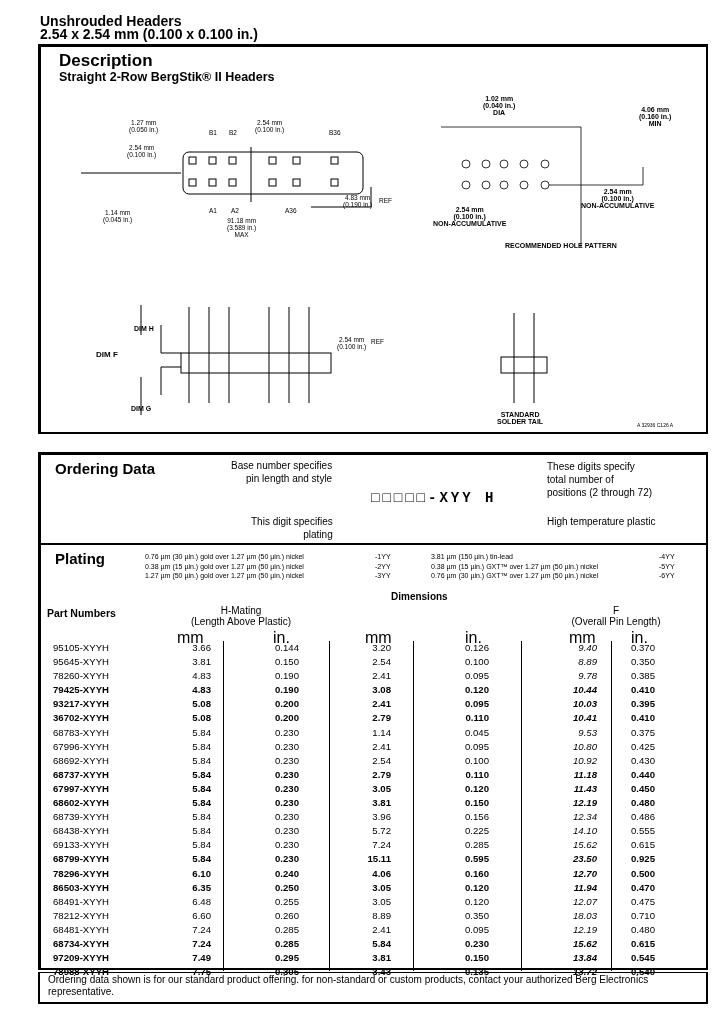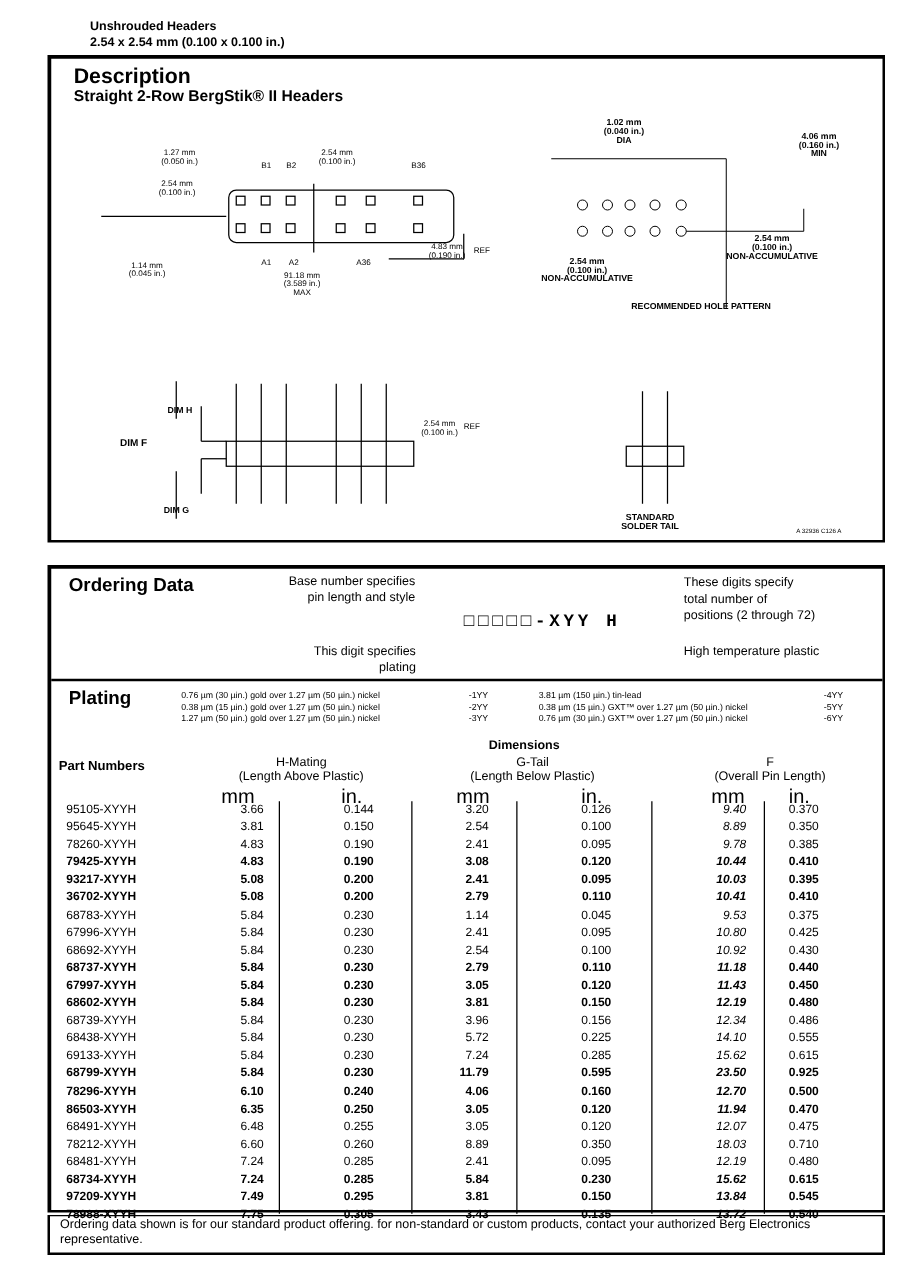--- a/index.html
+++ b/index.html
@@ -1,17 +1,17 @@
 <!DOCTYPE html>
 <html><head>
 <meta charset="utf-8">
 <style>
   html, body { margin:0; padding:0; background:#fff; }
   body { width:720px; height:1012px; position:relative; overflow:hidden; font-family:"Liberation Sans", sans-serif; color:#000; }
-  .hdr { position:absolute; left:40px; top:15px; font-size:10px; font-weight:bold; line-height:13px;margin-left:32px; }
+  .hdr { position:absolute; left:40px; top:15px; font-size:14px; font-weight:bold; line-height:13px; }
   .box1 { position:absolute; left:38px; top:44px; width:670px; height:390px; border:2px solid #000; border-top-width:3px; border-left-width:3px; box-sizing:border-box; }
   .desc-title { position:absolute; left:18px; top:4px; font-size:17px; font-weight:bold; }
   .desc-sub { position:absolute; left:18px; top:23px; font-size:12.5px; font-weight:bold; }
   .lbl { position:absolute; font-size:6.5px; line-height:7px; text-align:center; white-space:nowrap; }
   .lbl.b { font-weight:bold; font-size:7px; }
   svg { position:absolute; overflow:visible; }
 
   .box2 { position:absolute; left:38px; top:452px; width:670px; height:518px; border:2px solid #000; border-top-width:3px; border-left-width:3px; box-sizing:border-box; }
   .ord-title { position:absolute; left:14px; top:5px; font-size:15px; font-weight:bold; }
   .ord-txt { position:absolute; font-size:10px; line-height:13px; }
@@ -189,22 +189,20 @@
   <div class="plat-row" style="left:390px;top:97px;">
     <div><span>3.81 µm (150 µin.) tin-lead</span><span style="position:absolute;left:228px">-4YY</span></div>
     <div><span>0.38 µm (15 µin.) GXT™ over 1.27 µm (50 µin.) nickel</span><span style="position:absolute;left:228px">-5YY</span></div>
     <div><span>0.76 µm (30 µin.) GXT™ over 1.27 µm (50 µin.) nickel</span><span style="position:absolute;left:228px">-6YY</span></div>
   </div>
 
   <div class="dims-title">Dimensions</div>
   <div class="pn-title">Part Numbers</div>
   <div class="th" style="left:100px;top:150px;width:200px;white-space:pre">H-Mating
 (Length Above Plastic)</div>
-  <div class="th" style="left:300px;top:150px;width:170px;white-space:pre">G-Tail
-(Length Below Plastic)</div>
   <div class="th" style="left:480px;top:150px;width:190px;white-space:pre">F
 (Overall Pin Length)</div>
   <div class="unit" style="left:136px">mm</div>
   <div class="unit" style="left:232px">in.</div>
   <div class="unit" style="left:324px">mm</div>
   <div class="unit" style="left:424px">in.</div>
   <div class="unit" style="left:528px">mm</div>
   <div class="unit" style="left:590px">in.</div>
 
   <div class="vline" style="left:182px;top:186px;height:330px;"></div>
@@ -346,21 +344,21 @@
         <span class="c2">0.230</span>
         <span class="c3">7.24</span>
         <span class="c4">0.285</span>
         <span class="c5">15.62</span>
         <span class="c6">0.615</span>
       </div>
       <div class="row bold">
         <span class="c0">68799-XYYH</span>
         <span class="c1">5.84</span>
         <span class="c2">0.230</span>
-        <span class="c3">11.79</span>
+        <span class="c3">15.11</span>
         <span class="c4">0.595</span>
         <span class="c5">23.50</span>
         <span class="c6">0.925</span>
       </div>
       <div class="row bold">
         <span class="c0">78296-XYYH</span>
         <span class="c1">6.10</span>
         <span class="c2">0.240</span>
         <span class="c3">4.06</span>
         <span class="c4">0.160</span>

